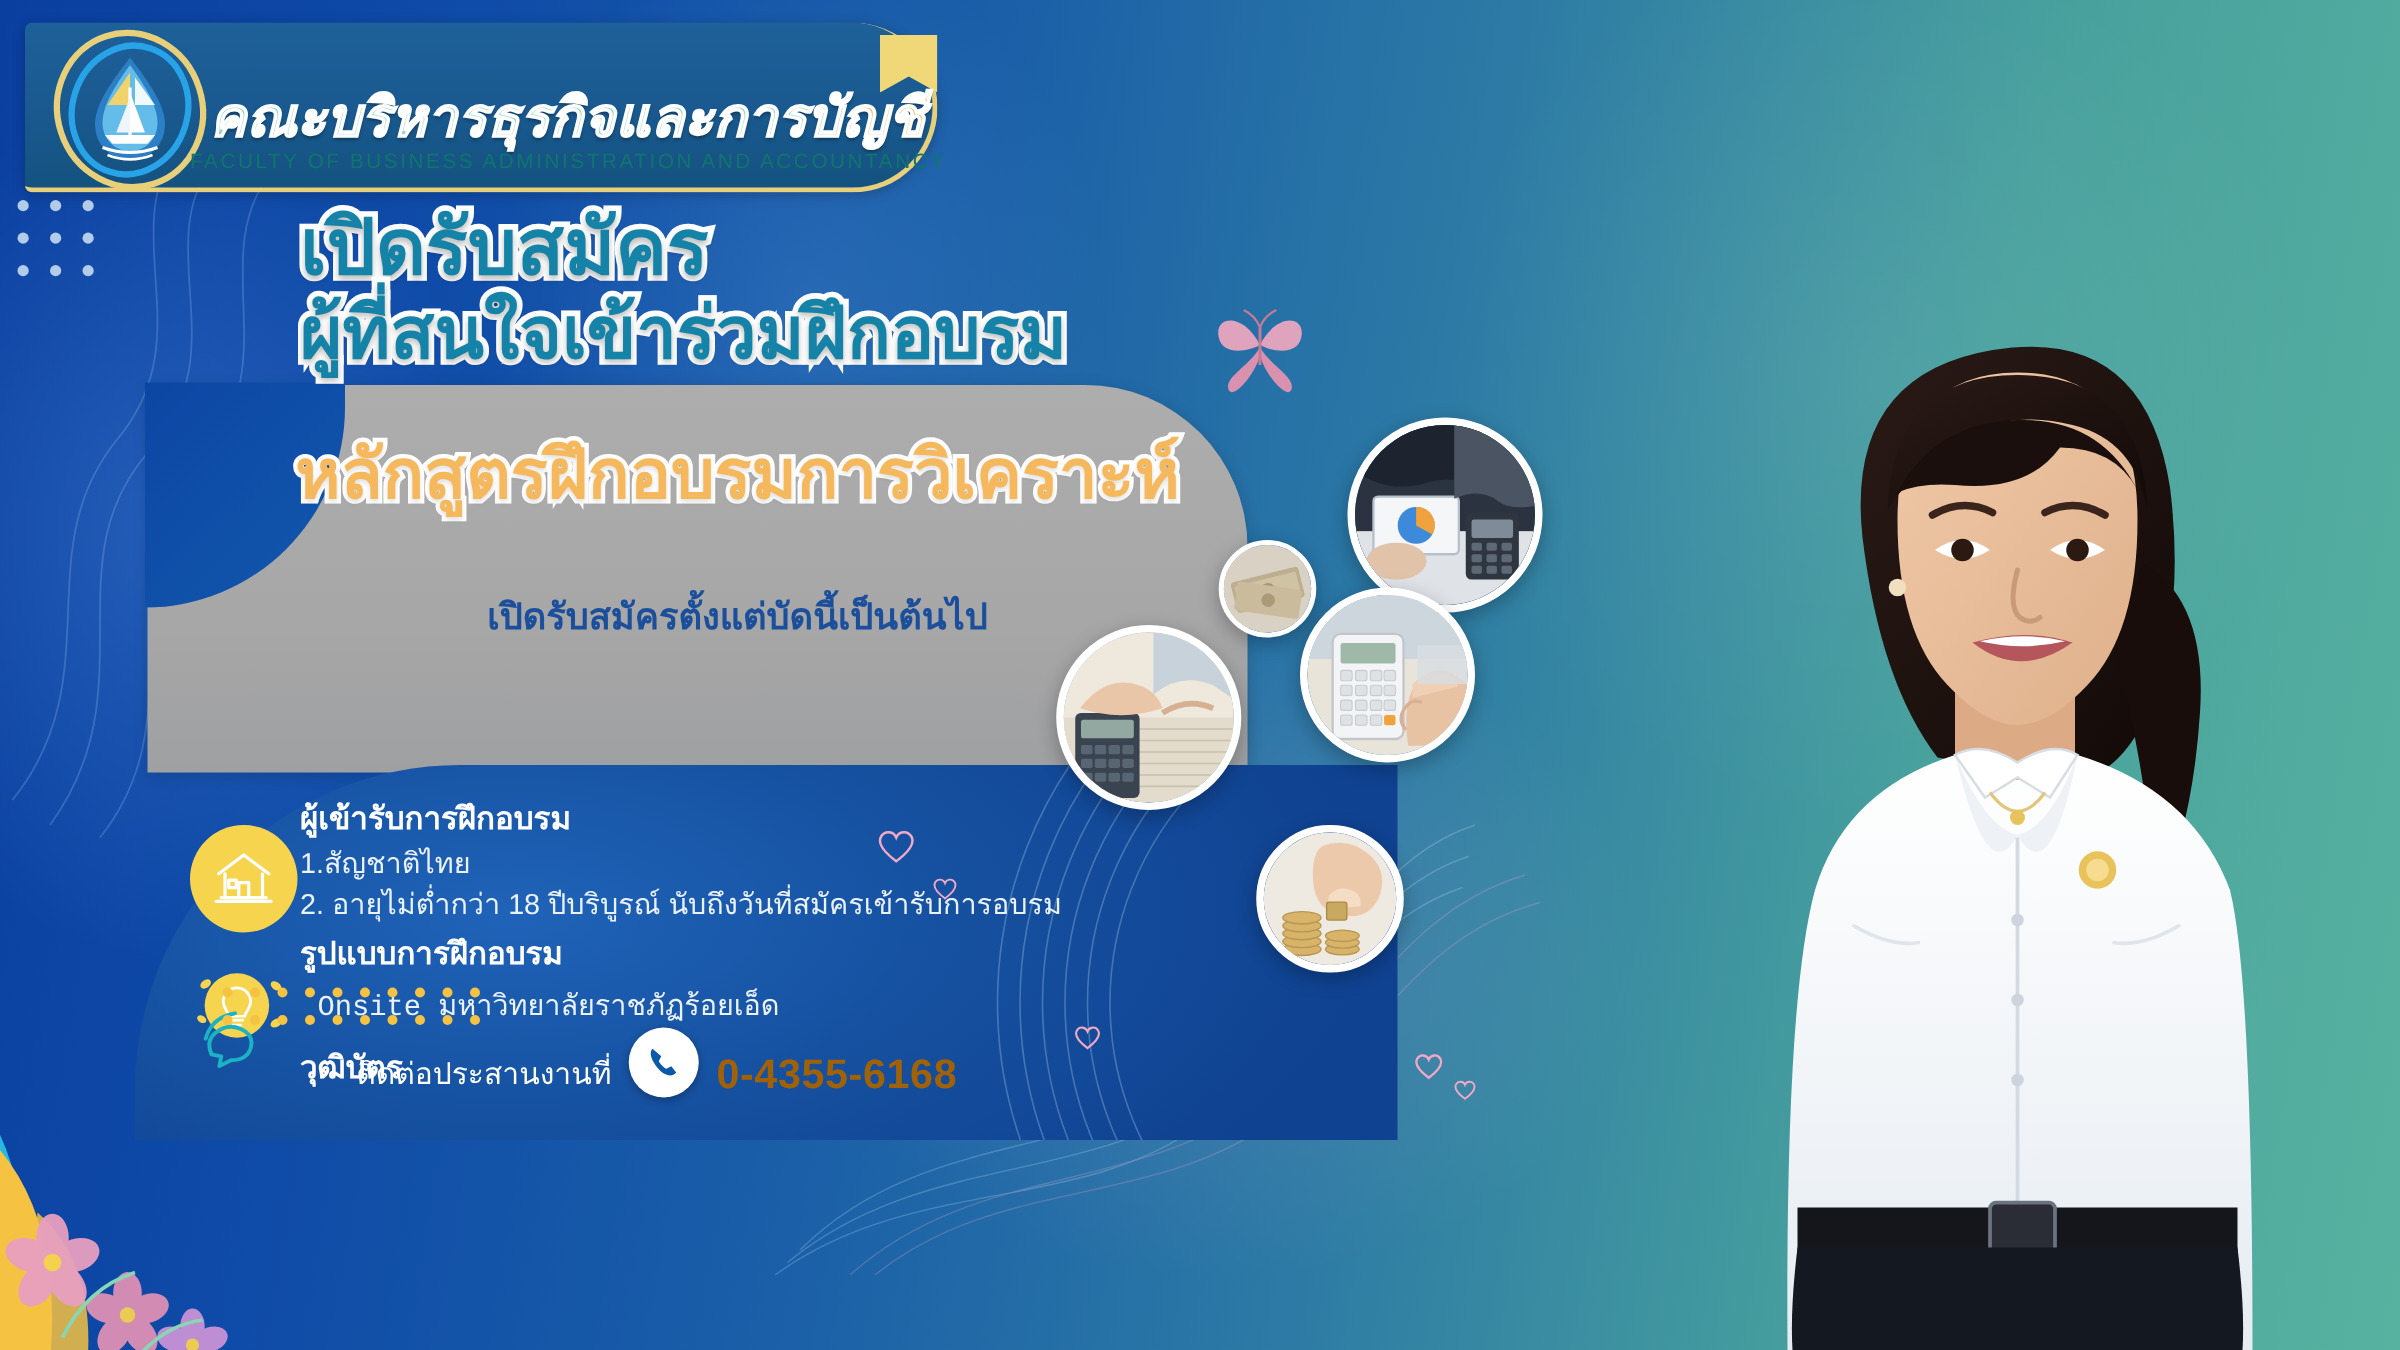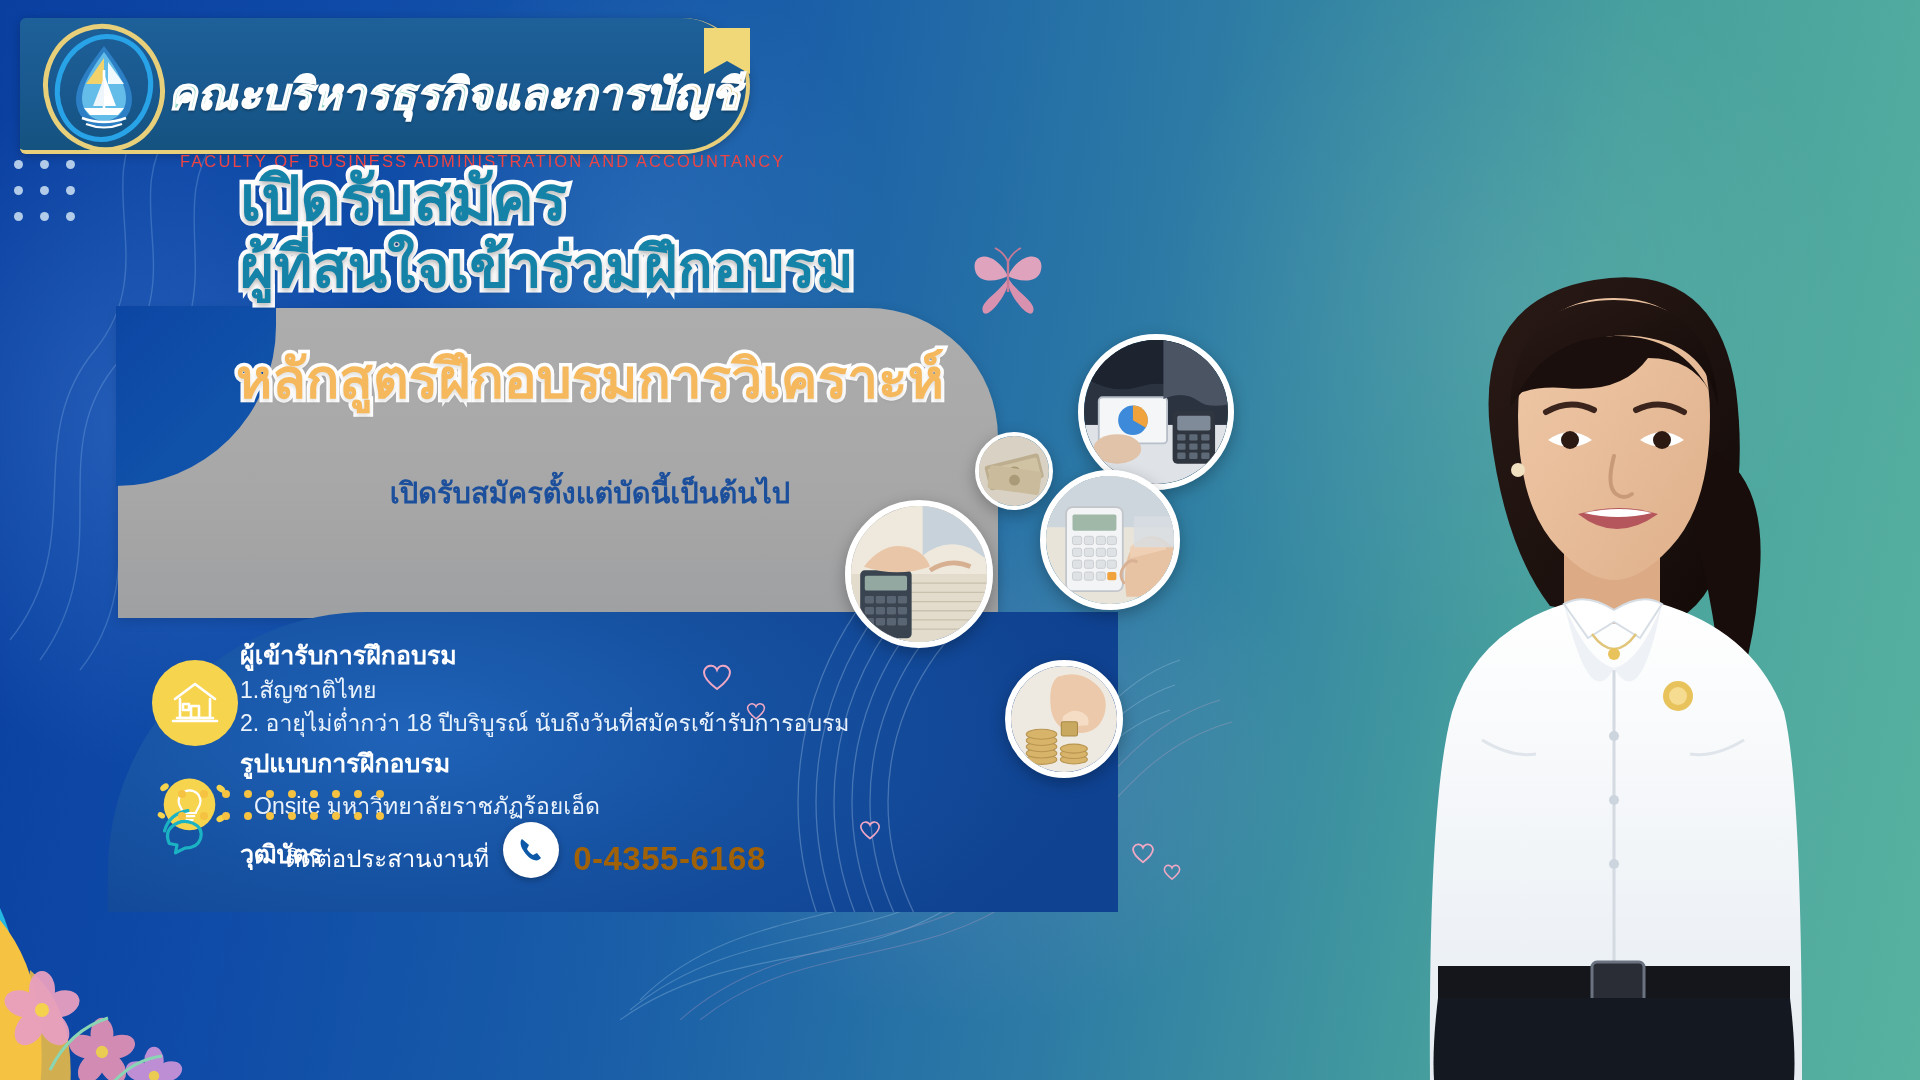--- a/index.html
+++ b/index.html
@@ -41,22 +41,22 @@
     position:absolute; left:168px; top:60px; z-index:5;
     font-size:43px; font-weight:700; letter-spacing:.5px;
     color:#8fd4c4;
     -webkit-text-stroke:1.5px #ffffff;
     text-shadow:0 2px 3px rgba(0,0,0,.35);
     white-space:nowrap;
     font-style:italic;
   }
   .faculty-th span.gold{ color:#d9c98a; }
   .faculty-en{
-    position:absolute; left:180px; top:120px; z-index:5;
-    font-size:16.5px; letter-spacing:2.1px; color:#ef4444; white-space:nowrap;margin-top:32px;
+    position:absolute; left:152px; top:120px; z-index:5;
+    font-size:16.5px; letter-spacing:2.1px; color:#0f766e; white-space:nowrap;
   }
 
   
   .dots-tl{ position:absolute; left:14px; top:160px; display:grid;
     grid-template-columns:repeat(3,26px); grid-template-rows:repeat(3,26px); }
   .dots-tl i{ width:9px; height:9px; border-radius:50%; background:#cfe3f5; opacity:.85; }
 
   
   .headline{ position:absolute; left:240px; top:168px; z-index:6; }
   .headline .l1, .headline .l2{
@@ -93,21 +93,21 @@
   .info-panel{
     position:absolute; left:108px; top:612px; width:1010px; height:300px;
     background:radial-gradient(ellipse 700px 320px at 300px 120px,#1f63b8 0%,#154f9e 55%,#0f4291 100%);
     border-radius:260px 0 0 0;
     overflow:hidden;
   }
   .info-panel .arcs{ position:absolute; right:-40px; top:-60px; opacity:.3; }
   .info-rows{ position:absolute; left:240px; top:638px; z-index:8; width:760px; }
   .ih{ font-size:25px; font-weight:700; color:#ffffff; line-height:1.42; }
   .ib{ font-size:23px; color:#eaf2fb; line-height:1.45; }
-  .ib.indent{ padding-left:14px; }
+  .ib.indent{ padding-left:14px;font-family:Liberation Mono, monospace; }
 
   .icon-circle{
     position:absolute; width:86px; height:86px; border-radius:50%;
     background:#f7d44e; display:flex; align-items:center; justify-content:center; z-index:9;
   }
   #icon-house{ left:152px; top:660px; }
   #icon-bulb{ left:152px; top:770px; background:transparent; }
 
   
   .photo{

